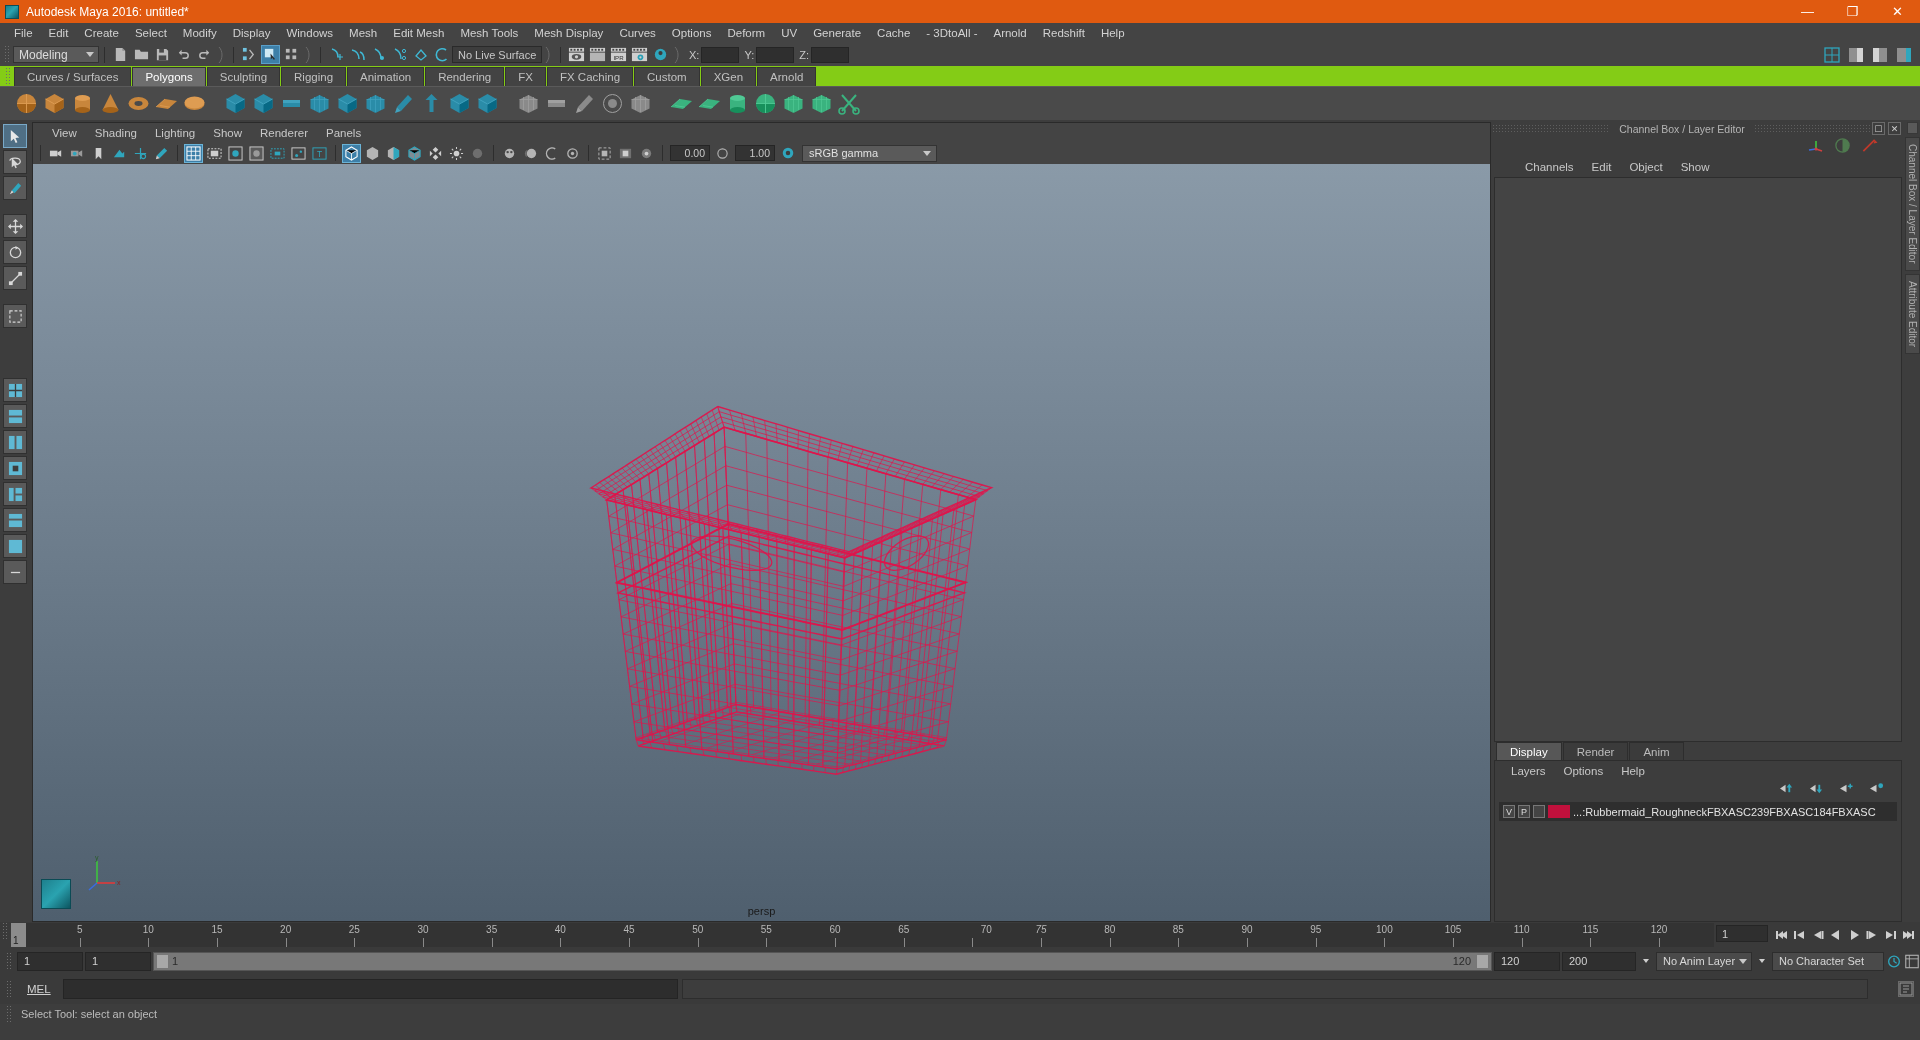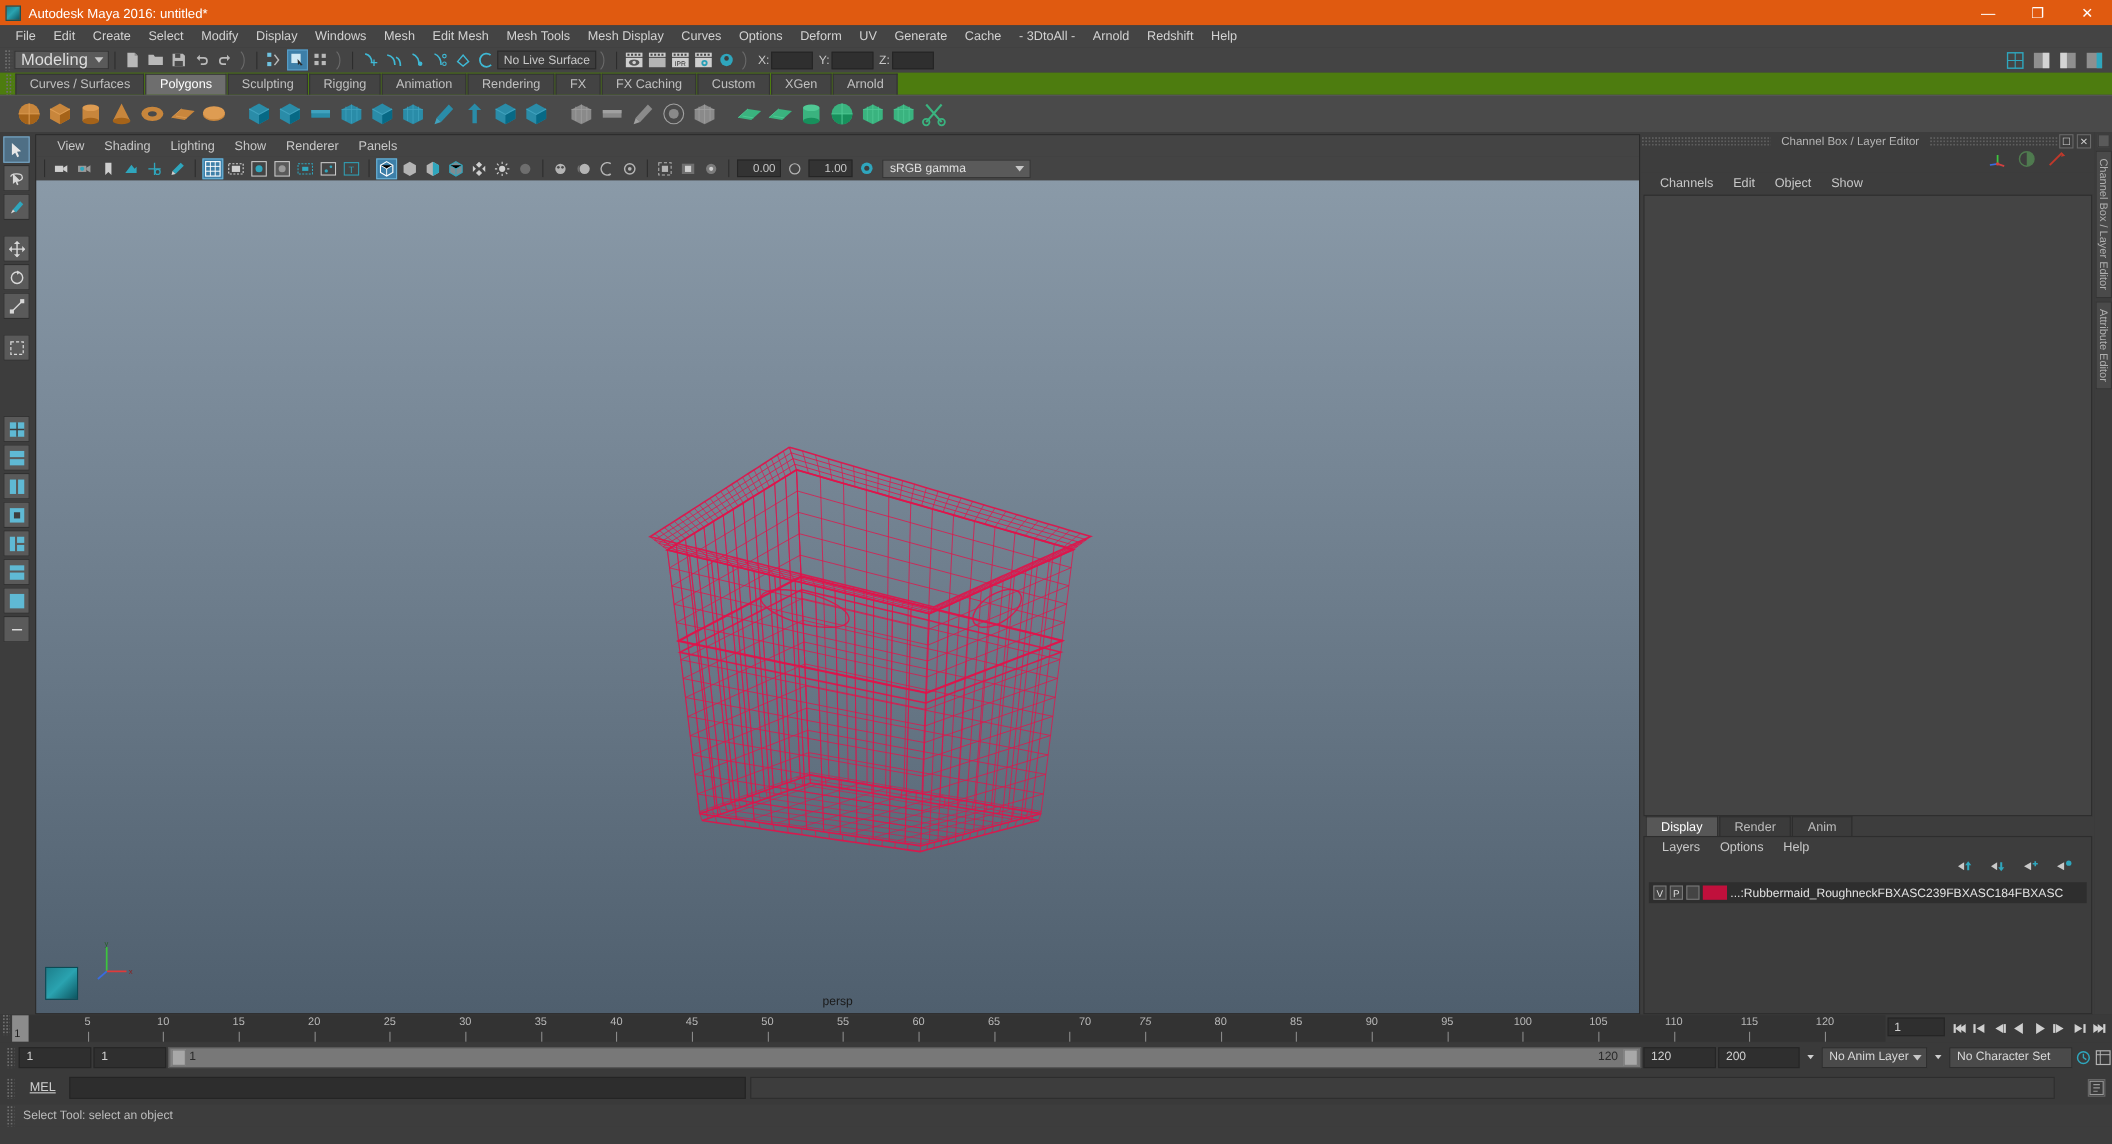--- a/index.html
+++ b/index.html
@@ -21,37 +21,37 @@
     font-size:11.5px; color:#d2d2d2; padding-left:6px; }
   .menubar .mi { padding:0 8px; height:20px; line-height:20px; white-space:nowrap; }
 
   
   .statusbar { height:23px; background:#444444; display:flex; align-items:center;
     padding-left:2px; gap:0px; }
   .grip { width:7px; height:19px; flex:none; margin:0 2px;
     background-image:radial-gradient(#6d6d6d 40%, transparent 41%);
     background-size:3px 3px; }
   .modesel { width:86px; height:17px; background:#5a5a5a; border:1px solid #333;
-    display:flex; align-items:center; font-size:15px; color:#dcdcdc; padding-left:5px;
+    display:flex; align-items:center; font-size:12px; color:#dcdcdc; padding-left:5px;
     position:relative; flex:none; }
   .modesel .arw { position:absolute; right:4px; width:0;height:0;
     border-left:4px solid transparent;border-right:4px solid transparent;
     border-top:5px solid #c8c8c8; }
   .sep { width:1px; height:16px; background:#2d2d2d; margin:0 5px; flex:none; }
   .sepcurve { width:9px; height:18px; flex:none; margin:0 2px; }
   .tbtn { width:19px; height:19px; flex:none; margin:0 1px; display:flex;
     align-items:center; justify-content:center; border:1px solid transparent; }
   .tbtn.on { background:#3d7fa8; border-color:#5a9fc8; }
   .livesurf { width:90px; height:17px; background:#3d3d3d; border:1px solid #2a2a2a;
     font-size:11px; color:#c8c8c8; display:flex; align-items:center; padding-left:5px; flex:none; }
   .xyzlabel { font-size:11px; color:#c8c8c8; margin:0 2px 0 5px; }
   .xyzfield { width:38px; height:16px; background:#2f2f2f; border:1px solid #252525; flex:none; }
 
   
-  .shelftabs { height:20px; background:#4d7c0f; display:flex; align-items:flex-end;
+  .shelftabs { height:20px; background:#84cc16; display:flex; align-items:flex-end;
     font-size:11.5px; padding-left:14px; }
   .shelftab { padding:0 12px; height:19px; line-height:19px; background:#434343;
     color:#c0c0c0; margin-right:1px; border:1px solid #333; border-bottom:none; }
   .shelftab.active { background:#6e6e6e; color:#fff; }
   .shelfrow { height:34px; background:#4a4a4a; display:flex; align-items:center;
     padding-left:14px; gap:3px; border-top:1px solid #5a5a5a;}
   .shelficon { width:25px; height:25px; flex:none; border-radius:2px; position:relative; }
 
   
   .main { display:flex; height:802px; background:#3d3d3d; }
@@ -93,21 +93,21 @@
   
   .rightpanel { width:412px; display:flex; flex-direction:column; background:#3d3d3d; }
   .panelhdr { height:17px; display:flex; align-items:center; font-size:10.5px;
     color:#b4b4b4; }
   .dots { flex:1; height:9px; background-image:radial-gradient(#5e5e5e 40%,transparent 41%);
     background-size:3px 3px; }
   .panelhdr .t { padding:0 9px; white-space:nowrap; }
   .pbtn { width:13px;height:13px;border:1px solid #6a6a6a;margin-right:3px;
     display:flex;align-items:center;justify-content:center;font-size:9px;color:#cfcfcf; }
   .cbmenu { height:20px; background:#3d3d3d; display:flex; align-items:center;
-    font-size:11.5px; padding-left:8px; }
+    font-size:11.5px; padding-left:24px; }
   .cbmenu .mi { padding:0 9px; }
   .cbbody { flex:1; background:#444444; border:1px solid #2d2d2d; margin:0 2px; }
   .cbicons { height:20px; display:flex; justify-content:flex-end;
     align-items:center; padding-right:26px; gap:9px; }
   .letabs { height:18px; display:flex; align-items:flex-end; font-size:11.5px;
     padding-left:4px; }
   .letab { padding:0 13px; height:18px; line-height:18px; background:#3b3b3b;
     color:#bbb; border:1px solid #2d2d2d; border-bottom:none; margin-right:1px; }
   .letab.active { background:#575757; color:#fff; }
   .lebox { height:162px; background:#3d3d3d; border:1px solid #2d2d2d; margin:0 2px;

